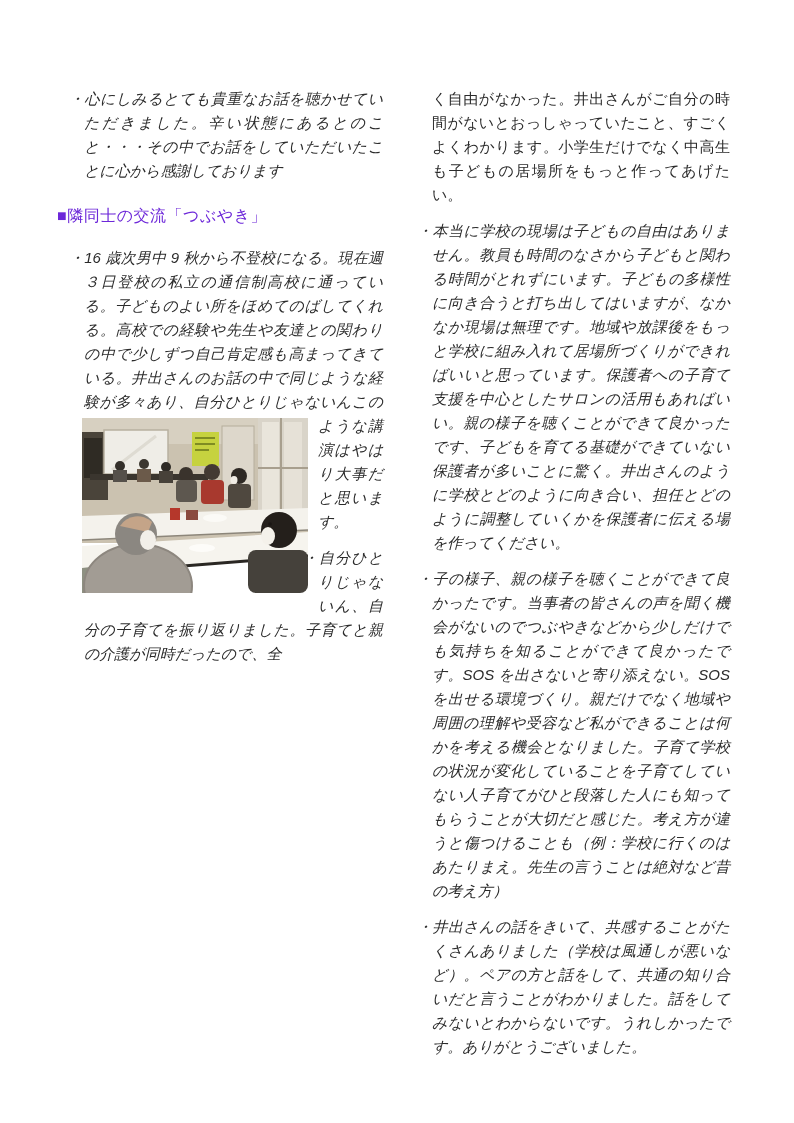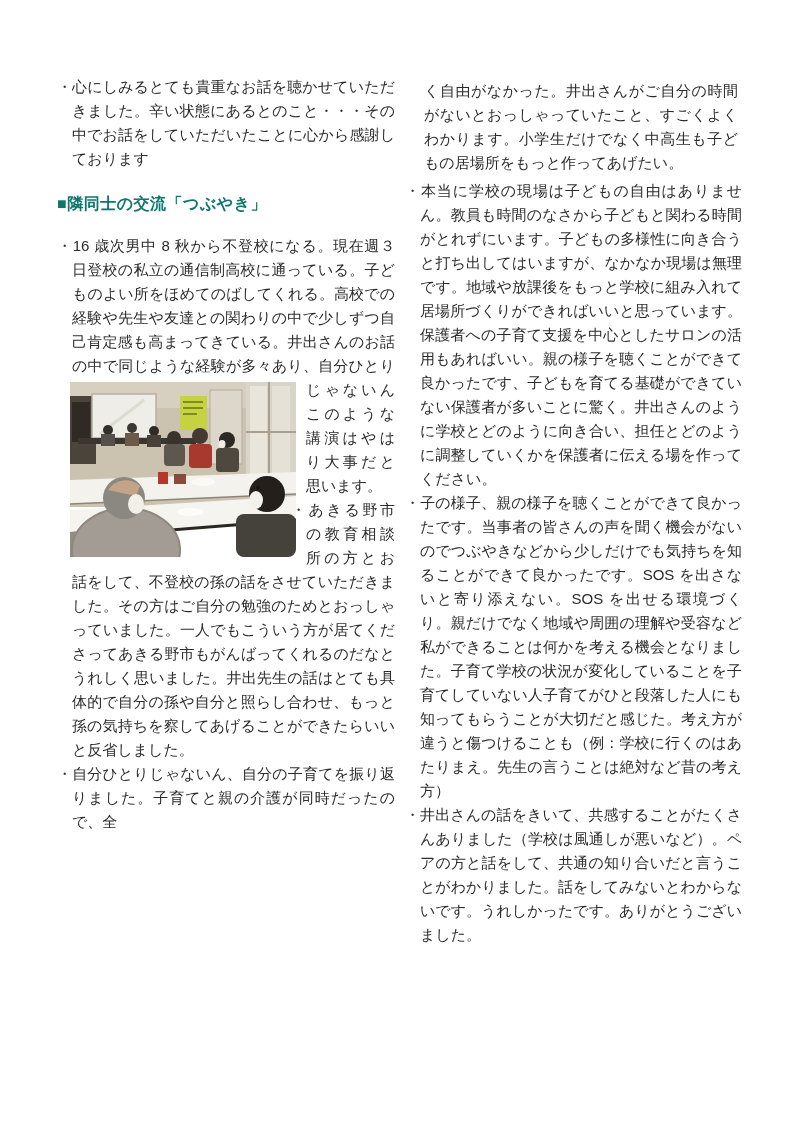--- a/index.html
+++ b/index.html
@@ -10,25 +10,25 @@
     background:#ffffff;
     box-sizing:border-box;
     padding:75px 52px 0 57px;
     font-family:"Liberation Sans","DejaVu Sans",sans-serif;
     color:#2b2b2b;
     overflow:hidden;
   }
   .cols{display:flex;gap:10px;align-items:flex-start;}
   .col{width:338px;font-size:15px;line-height:24px;text-align:justify;}
   .col-right{width:337px;}
-  p.bi{margin:0;padding-left:15px;text-indent:-15px;}
-  p.cont{margin:4px;padding-left:15px;text-indent:0;}
+  p.bi{margin:12px;padding-left:15px;text-indent:-15px;font-style:italic;}
+  p.cont{margin:12px;padding-left:15px;text-indent:0;}
   h2.section{
-    font-size:16px;line-height:24px;font-weight:700;
-    margin:21px 0 18px 0;letter-spacing:0.5px;color:#0f766e;
+    font-size:16px;line-height:24px;font-weight:400;
+    margin:21px 0 18px 0;letter-spacing:0.5px;color:#6d28d9;
   }
   .photo-float{
     float:left;
     width:226px;height:175px;
     margin:4px 10px 3px -2px;
     display:block;
   }
   .photo-float svg{display:block;width:226px;height:175px;}
 </style>
 </head>
@@ -37,21 +37,21 @@
 <div class="page">
   <div class="cols">
 
     <div class="col col-left">
       <p class="bi">・心にしみるとても貴重なお話を聴かせていただきました。辛い状態にあるとのこと・・・その中でお話をしていただいたことに心から感謝しております</p>
 
       <h2 class="section">■隣同士の交流「つぶやき」</h2>
 
 
 
-      <p class="bi"><span>・16 歳次男中 8 秋から不登校になる。現在週３日登校の私立の通信制高校に通っている。子どものよい所をほめてのばしてくれる。高校での経験や先生や友達との関わりの中で少しずつ自己肯定感も高まってきている。井出さんのお話の中で同じような経験が多々あり、自分ひとりじゃないん</span><span class="photo-float">
+      <p class="bi"><span>・16 歳次男中 9 秋から不登校になる。現在週３日登校の私立の通信制高校に通っている。子どものよい所をほめてのばしてくれる。高校での経験や先生や友達との関わりの中で少しずつ自己肯定感も高まってきている。井出さんのお話の中で同じような経験が多々あり、自分ひとりじゃないん</span><span class="photo-float">
             <svg viewBox="0 0 226 175" xmlns="http://www.w3.org/2000/svg">
 
             <rect x="0" y="0" width="226" height="125" fill="#cbc2b0"></rect>
             <rect x="0" y="0" width="226" height="26" fill="#d7d0c1"></rect>
 
             <rect x="0" y="14" width="26" height="68" fill="#4a443a"></rect>
             <rect x="2" y="20" width="18" height="40" fill="#2f2b24"></rect>
 
             <rect x="22" y="12" width="64" height="44" fill="#efede7" stroke="#b8b0a0" stroke-width="1.5"></rect>
             <path d="M30 52 L74 18" stroke="#dedbd2" stroke-width="3" fill="none"></path>
@@ -102,21 +102,20 @@
             <path d="M38 108 a21 21 0 0 1 32 -4 l-4 10 z" fill="#c4a488"></path>
             <ellipse cx="66" cy="122" rx="8" ry="10" fill="#f2efe9"></ellipse>
 
             <rect x="166" y="132" width="60" height="43" rx="8" fill="#45413b"></rect>
             <circle cx="197" cy="112" r="18" fill="#241f1b"></circle>
             <ellipse cx="186" cy="118" rx="7" ry="9" fill="#f4f1ea"></ellipse>
             <circle cx="188" cy="106" r="1.8" fill="#1a1613"></circle>
           </svg>
           </span><span>このような講演はやはり大事だと思います。</span></p>
 
-      <p class="bi">・あきる野市の教育相談所の方とお話をして、不登校の孫の話をさせていただきました。その方はご自分の勉強のためとおっしゃっていました。一人でもこういう方が居てくださってあきる野市もがんばってくれるのだなとうれしく思いました。井出先生の話はとても具体的で自分の孫や自分と照らし合わせ、もっと孫の気持ちを察してあげることができたらいいと反省しました。</p>
 
       <p class="bi">・自分ひとりじゃないん、自分の子育てを振り返りました。子育てと親の介護が同時だったので、全</p>
     </div>
 
     <div class="col col-right">
       <p class="cont">く自由がなかった。井出さんがご自分の時間がないとおっしゃっていたこと、すごくよくわかります。小学生だけでなく中高生も子どもの居場所をもっと作ってあげたい。</p>
 
       <p class="bi">・本当に学校の現場は子どもの自由はありません。教員も時間のなさから子どもと関わる時間がとれずにいます。子どもの多様性に向き合うと打ち出してはいますが、なかなか現場は無理です。地域や放課後をもっと学校に組み入れて居場所づくりができればいいと思っています。保護者への子育て支援を中心としたサロンの活用もあればいい。親の様子を聴くことができて良かったです、子どもを育てる基礎ができていない保護者が多いことに驚く。井出さんのように学校とどのように向き合い、担任とどのように調整していくかを保護者に伝える場を作ってください。</p>
 
       <p class="bi">・子の様子、親の様子を聴くことができて良かったです。当事者の皆さんの声を聞く機会がないのでつぶやきなどから少しだけでも気持ちを知ることができて良かったです。SOS を出さないと寄り添えない。SOS を出せる環境づくり。親だけでなく地域や周囲の理解や受容など私ができることは何かを考える機会となりました。子育て学校の状況が変化していることを子育てしていない人子育てがひと段落した人にも知ってもらうことが大切だと感じた。考え方が違うと傷つけることも（例：学校に行くのはあたりまえ。先生の言うことは絶対など昔の考え方）</p>

